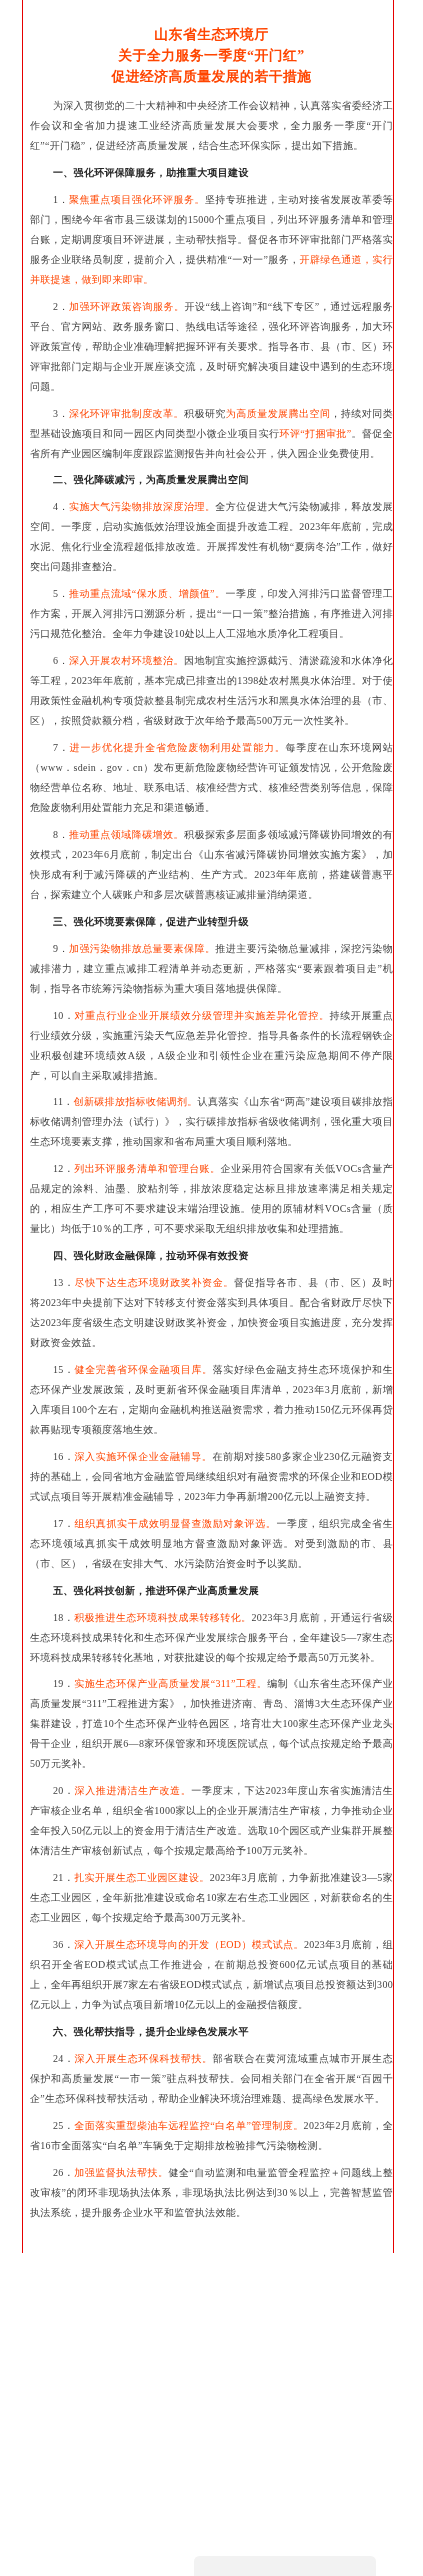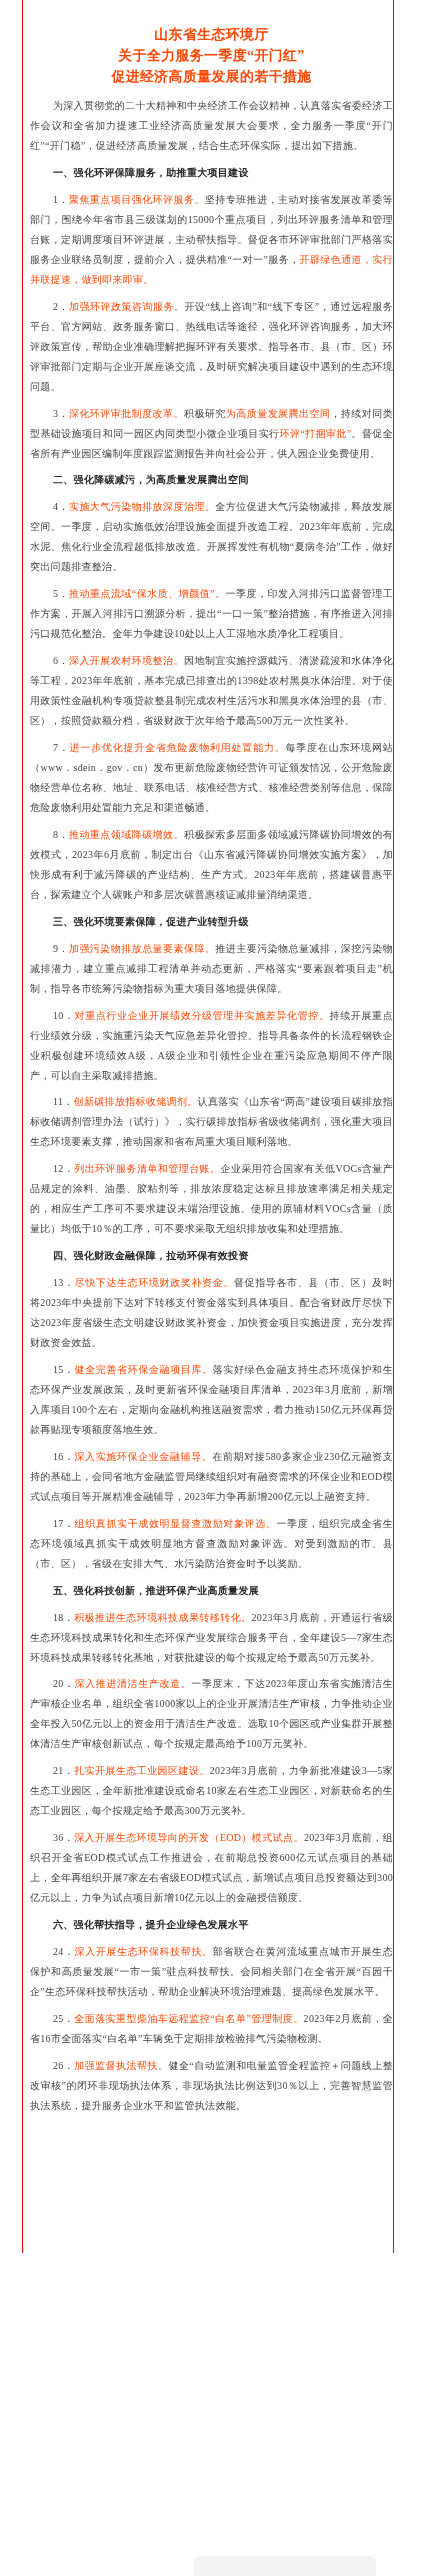--- a/index.html
+++ b/index.html
@@ -62,20 +62,21 @@
         <p class="para"><span>10．</span><span class="em">对重点行业企业开展绩效分级管理并实施差异化管控。</span><span>持续开展重点行业绩效分级，实施重污染天气应急差异化管控。指导具备条件的长流程钢铁企业积极创建环境绩效A级，A级企业和引领性企业在重污染应急期间不停产限产，可以自主采取减排措施。</span></p>
         <p class="para"><span>11．</span><span class="em">创新碳排放指标收储调剂。</span><span>认真落实《山东省“两高”建设项目碳排放指标收储调剂管理办法（试行）》，实行碳排放指标省级收储调剂，强化重大项目生态环境要素支撑，推动国家和省布局重大项目顺利落地。</span></p>
         <p class="para"><span>12．</span><span class="em">列出环评服务清单和管理台账。</span><span>企业采用符合国家有关低VOCs含量产品规定的涂料、油墨、胶粘剂等，排放浓度稳定达标且排放速率满足相关规定的，相应生产工序可不要求建设末端治理设施。使用的原辅材料VOCs含量（质量比）均低于10％的工序，可不要求采取无组织排放收集和处理措施。</span></p>
         <h2 class="heading"><span>四、强化财政金融保障，拉动环保有效投资</span></h2>
         <p class="para"><span>13．</span><span class="em">尽快下达生态环境财政奖补资金。</span><span>督促指导各市、县（市、区）及时将2023年中央提前下达对下转移支付资金落实到具体项目。配合省财政厅尽快下达2023年度省级生态文明建设财政奖补资金，加快资金项目实施进度，充分发挥财政资金效益。</span></p>
         <p class="para"><span>15．</span><span class="em">健全完善省环保金融项目库。</span><span>落实好绿色金融支持生态环境保护和生态环保产业发展政策，及时更新省环保金融项目库清单，2023年3月底前，新增入库项目100个左右，定期向金融机构推送融资需求，着力推动150亿元环保再贷款再贴现专项额度落地生效。</span></p>
         <p class="para"><span>16．</span><span class="em">深入实施环保企业金融辅导。</span><span>在前期对接580多家企业230亿元融资支持的基础上，会同省地方金融监管局继续组织对有融资需求的环保企业和EOD模式试点项目等开展精准金融辅导，2023年力争再新增200亿元以上融资支持。</span></p>
         <p class="para"><span>17．</span><span class="em">组织真抓实干成效明显督查激励对象评选。</span><span>一季度，组织完成全省生态环境领域真抓实干成效明显地方督查激励对象评选。对受到激励的市、县（市、区），省级在安排大气、水污染防治资金时予以奖励。</span></p>
         <h2 class="heading"><span>五、强化科技创新，推进环保产业高质量发展</span></h2>
         <p class="para"><span>18．</span><span class="em">积极推进生态环境科技成果转移转化。</span><span>2023年3月底前，开通运行省级生态环境科技成果转化和生态环保产业发展综合服务平台，全年建设5—7家生态环境科技成果转移转化基地，对获批建设的每个按规定给予最高50万元奖补。</span></p>
+        <p class="para"><span>19．</span><span class="em">实施生态环保产业高质量发展“311”工程。</span><span>编制《山东省生态环保产业高质量发展“311”工程推进方案》，加快推进济南、青岛、淄博3大生态环保产业集群建设，打造10个生态环保产业特色园区，培育壮大100家生态环保产业龙头骨干企业，组织开展6—8家环保管家和环境医院试点，每个试点按规定给予最高50万元奖补。</span></p>
         <p class="para"><span>20．</span><span class="em">深入推进清洁生产改造。</span><span>一季度末，下达2023年度山东省实施清洁生产审核企业名单，组织全省1000家以上的企业开展清洁生产审核，力争推动企业全年投入50亿元以上的资金用于清洁生产改造。选取10个园区或产业集群开展整体清洁生产审核创新试点，每个按规定最高给予100万元奖补。</span></p>
         <p class="para"><span>21．</span><span class="em">扎实开展生态工业园区建设。</span><span>2023年3月底前，力争新批准建设3—5家生态工业园区，全年新批准建设或命名10家左右生态工业园区，对新获命名的生态工业园区，每个按规定给予最高300万元奖补。</span></p>
         <p class="para"><span>36．</span><span class="em">深入开展生态环境导向的开发（EOD）模式试点。</span><span>2023年3月底前，组织召开全省EOD模式试点工作推进会，在前期总投资600亿元试点项目的基础上，全年再组织开展7家左右省级EOD模式试点，新增试点项目总投资额达到300亿元以上，力争为试点项目新增10亿元以上的金融授信额度。</span></p>
         <h2 class="heading"><span>六、强化帮扶指导，提升企业绿色发展水平</span></h2>
         <p class="para"><span>24．</span><span class="em">深入开展生态环保科技帮扶。</span><span>部省联合在黄河流域重点城市开展生态保护和高质量发展“一市一策”驻点科技帮扶。会同相关部门在全省开展“百园千企”生态环保科技帮扶活动，帮助企业解决环境治理难题、提高绿色发展水平。</span></p>
         <p class="para"><span>25．</span><span class="em">全面落实重型柴油车远程监控“白名单”管理制度。</span><span>2023年2月底前，全省16市全面落实“白名单”车辆免于定期排放检验排气污染物检测。</span></p>
         <p class="para"><span>26．</span><span class="em">加强监督执法帮扶。</span><span>健全“自动监测和电量监管全程监控＋问题线上整改审核”的闭环非现场执法体系，非现场执法比例达到30％以上，完善智慧监管执法系统，提升服务企业水平和监管执法效能。</span></p>
       </div>
   </div>
 

